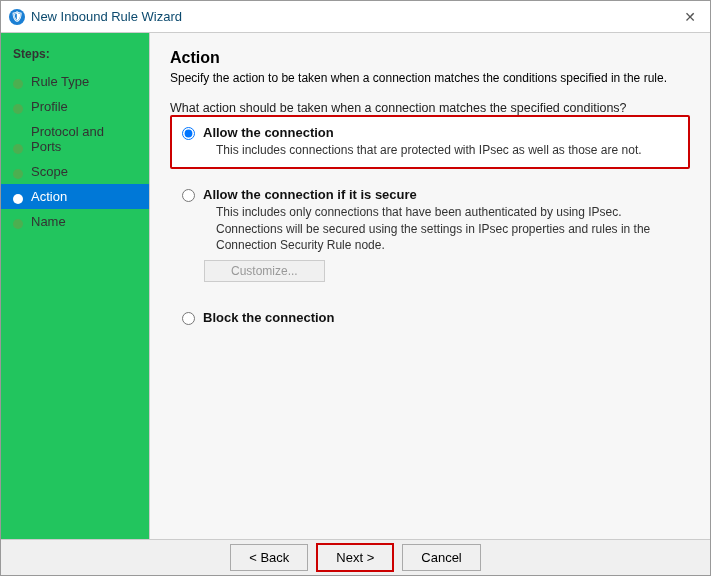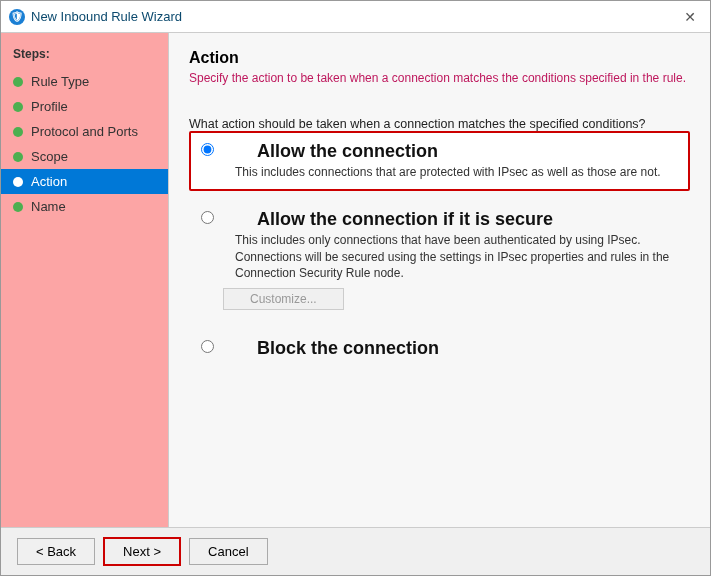--- a/index.html
+++ b/index.html
@@ -69,36 +69,36 @@
       color: #555;
     }
 
     .content-area {
       display: flex;
       flex: 1;
       overflow: hidden;
     }
 
     .sidebar {
-      width: 168px;
-      background: #fca5a5;
+      width: 149px;
+      background: #22c55e;
       border-right: 1px solid #ccc;
       padding: 10px 0;
     }
 
     .sidebar-header {
       padding: 4px 12px 8px 12px;
       font-weight: bold;
       font-size: 12px;
       color: #333;
     }
 
     .sidebar-item {
       display: flex;
-      align-items: center;
+      align-items: flex-end;
       padding: 5px 12px;
       gap: 8px;
       cursor: pointer;
       color: #333;
     }
 
     .sidebar-item.active {
       background: #0078d7;
       color: #fff;
     }
@@ -124,22 +124,22 @@
     }
 
     .page-title {
       font-size: 16px;
       font-weight: bold;
       margin-bottom: 4px;
     }
 
     .page-subtitle {
       font-size: 12px;
-      color: #be185d;
-      margin-bottom: 32px;
+      color: #000000;
+      margin-bottom: 16px;
     }
 
     .question-text {
       font-size: 12.5px;
       color: #222;
     }
 
     .option-block {
       border: 2px solid transparent;
       padding: 8px 10px;
@@ -158,23 +158,22 @@
       gap: 8px;
     }
 
     .option-row input[type="radio"] {
       margin-top: 2px;
       cursor: pointer;
     }
 
     .option-label {
       font-weight: bold;
-      font-size: 18px;
+      font-size: 13px;
       color: #111;
-      margin-left: 35px;
     }
 
     .option-desc {
       font-size: 12px;
       color: #333;
       margin-left: 34px;
       margin-top: 2px;
       line-height: 1.4;
     }
 
@@ -185,27 +184,27 @@
       font-size: 12px;
       background: #f0f0f0;
       border: 1px solid #ccc;
       color: #999;
       cursor: not-allowed;
     }
 
     .spacer { flex: 1; }
 
     .footer {
-      height: 48px;
+      height: 36px;
       background: #f0f0f0;
       border-top: 1px solid #ccc;
       display: flex;
       align-items: center;
-      justify-content: flex-start;
-      padding: 0 16px;
+      justify-content: center;
+      padding: 0 6px;
       gap: 8px;
     }
 
     .footer-btn {
       padding: 5px 18px;
       font-size: 13px;
       background: #f0f0f0;
       border: 1px solid #aaa;
       cursor: pointer;
       min-width: 70px;

